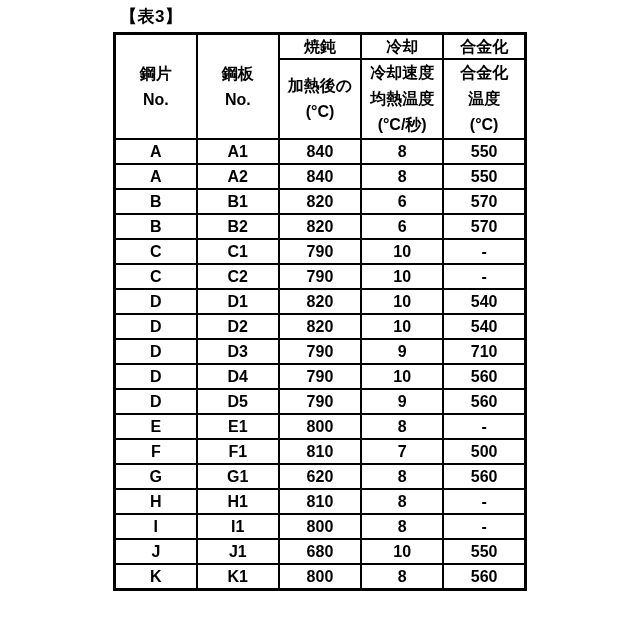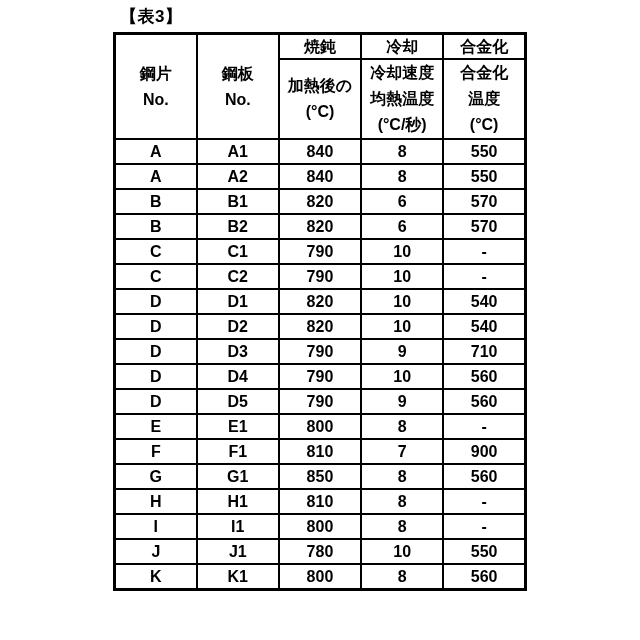--- a/index.html
+++ b/index.html
@@ -186,47 +186,47 @@
           <td>E1</td>
           <td>800</td>
           <td>8</td>
           <td>-</td>
         </tr>
         <tr>
           <td>F</td>
           <td>F1</td>
           <td>810</td>
           <td>7</td>
-          <td>900</td>
+          <td>500</td>
         </tr>
         <tr>
           <td>G</td>
           <td>G1</td>
-          <td>850</td>
+          <td>620</td>
           <td>8</td>
           <td>560</td>
         </tr>
         <tr>
           <td>H</td>
           <td>H1</td>
           <td>810</td>
           <td>8</td>
           <td>-</td>
         </tr>
         <tr>
           <td>I</td>
           <td>I1</td>
           <td>800</td>
           <td>8</td>
           <td>-</td>
         </tr>
         <tr>
           <td>J</td>
           <td>J1</td>
-          <td>780</td>
+          <td>680</td>
           <td>10</td>
           <td>550</td>
         </tr>
         <tr>
           <td>K</td>
           <td>K1</td>
           <td>800</td>
           <td>8</td>
           <td>560</td>
         </tr>

